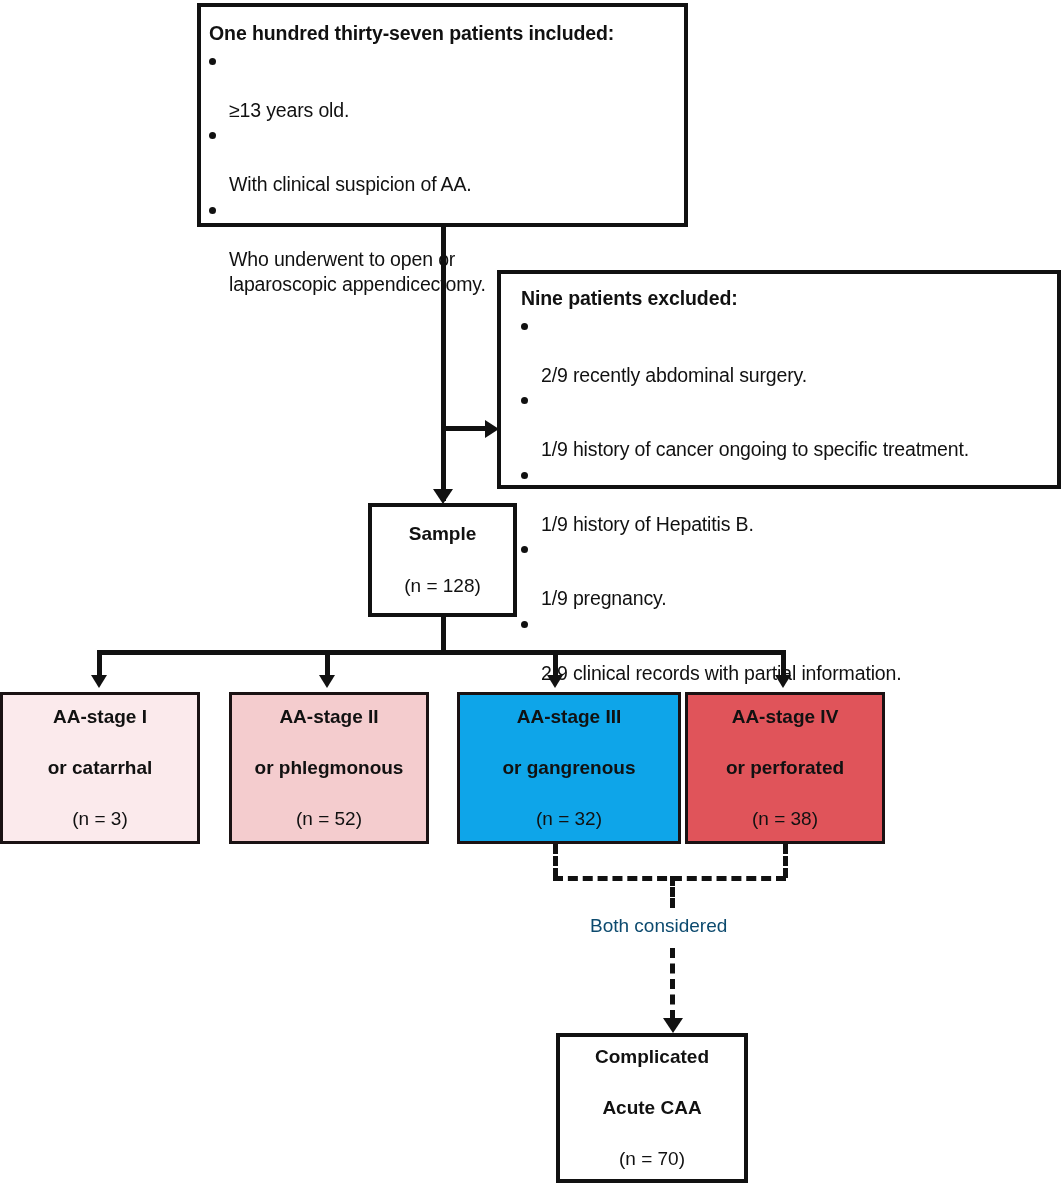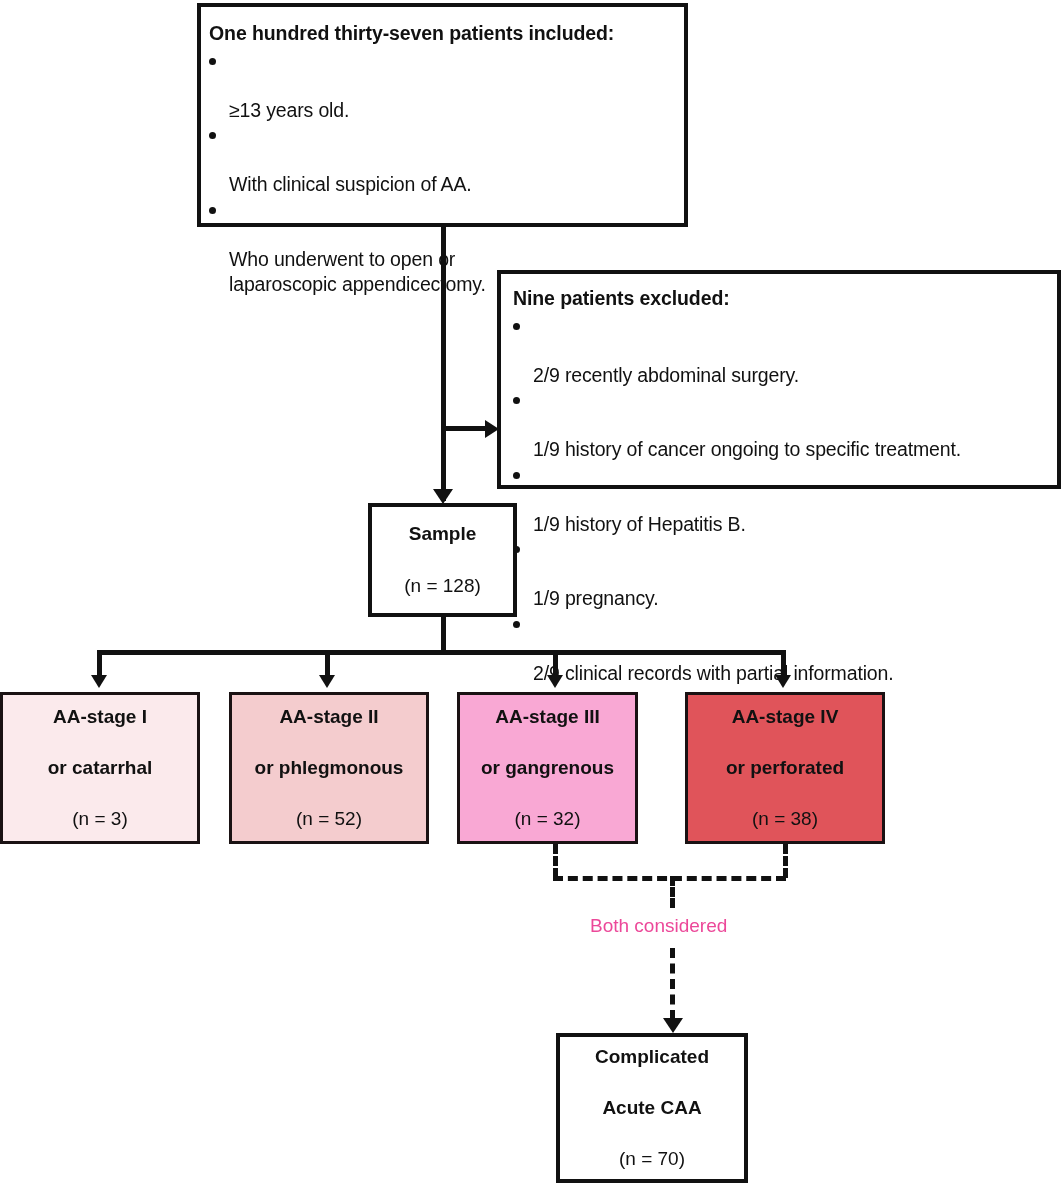--- a/index.html
+++ b/index.html
@@ -129,21 +129,21 @@
   .dln-h {
     position: absolute;
     height: 0;
     border-top: 5px dashed #111111;
   }
 
   .note {
     position: absolute;
     font-size: 19px;
     white-space: nowrap;
-    color: #ec4899;
+    color: #0c4a6e;
   }
 </style>
 </head>
 <body>
 
 <div id="canvas">
 
   <div class="box box-pad" style="left:197px; top:3px; width:491px; height:224px;padding-left:8px;">
     <div class="hdr">One hundred thirty-seven patients included:</div>
     <ul class="bullets">
@@ -161,21 +161,21 @@
       </li>
     </ul>
   </div>
 
   <div class="ln ln-v" style="left:441px; top:227px; height:274px;"></div>
   <div class="arrow-down" style="left:433px; top:489px;"></div>
 
   <div class="ln ln-h" style="left:441px; top:426px; width:48px;"></div>
   <div class="arrow-right" style="left:485px; top:420px;"></div>
 
-  <div class="box box-pad" style="left:497px; top:270px; width:564px; height:219px; padding:12px 14px 8px 12px;">
+  <div class="box box-pad" style="left:497px; top:270px; width:564px; height:219px; padding:12px 14px 8px 20px;">
     <div class="hdr">Nine patients excluded:</div>
     <ul class="bullets">
       <li>
         <span class="dot"></span>
         <span>2/9 recently abdominal surgery.</span>
       </li>
       <li>
         <span class="dot"></span>
         <span>1/9 history of cancer ongoing to specific treatment.</span>
       </li>
@@ -219,21 +219,21 @@
     <div class="bx-title">or catarrhal</div>
     <div class="bx-n">(n = 3)</div>
   </div>
 
   <div class="box stage center-box" style="left:229px; top:692px; width:200px; height:152px; background:#f4ccce;">
     <div class="bx-title">AA-stage II</div>
     <div class="bx-title">or phlegmonous</div>
     <div class="bx-n">(n = 52)</div>
   </div>
 
-  <div class="box stage center-box" style="left:457px; top:692px; width:181px; height:152px; background:#f9a8d4;">
+  <div class="box stage center-box" style="left:457px; top:692px; width:224px; height:152px; background:#0ea5e9;">
     <div class="bx-title">AA-stage III</div>
     <div class="bx-title">or gangrenous</div>
     <div class="bx-n">(n = 32)</div>
   </div>
 
   <div class="box stage center-box" style="left:685px; top:692px; width:200px; height:152px; background:#e0545a;">
     <div class="bx-title">AA-stage IV</div>
     <div class="bx-title">or perforated</div>
     <div class="bx-n">(n = 38)</div>
   </div>

